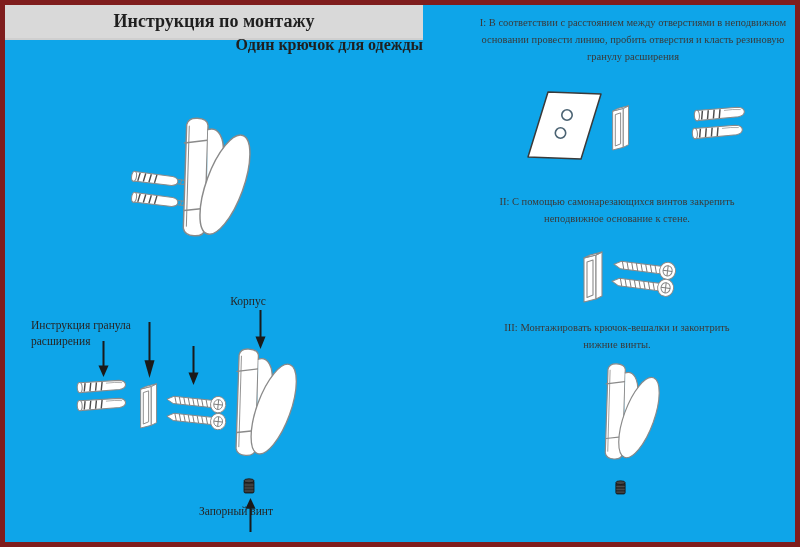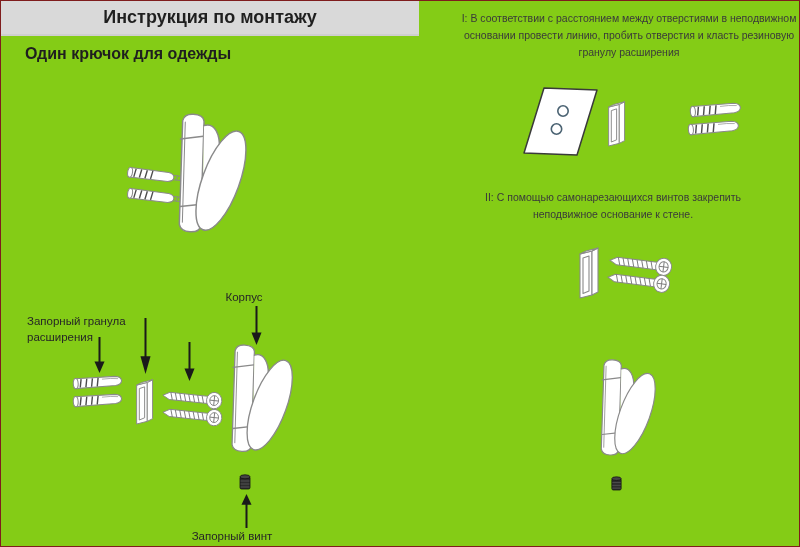--- a/index.html
+++ b/index.html
@@ -1,23 +1,23 @@
 <!DOCTYPE html>
 <html><head>
 <meta charset="utf-8">
 <style>
   html,body{margin:0;padding:0;background:#fff;}
-  .page{position:relative;width:800px;height:547px;background:#84cc16;
-        font-family:Liberation Sans, sans-serif;overflow:hidden;
-        border:1px solid #7f1d1d;box-sizing:border-box;}
+  .page{position:relative;width:800px;height:547px;background:#0ea5e9;
+        font-family:Liberation Serif, serif;overflow:hidden;
+        border:5px solid #7f1d1d;box-sizing:border-box;}
   .header-bar{position:absolute;left:0;top:0;width:418px;height:33px;background:#d9d9d9;
         border-bottom:2px solid #cfcfcf;display:flex;align-items:center;justify-content:center;}
   .header-bar span{font-size:18px;font-weight:600;color:#1f1f1f;}
-  .subtitle{position:absolute;left:0;top:44px;width:418px;text-align:left;
-        font-size:16px;font-weight:600;color:#1f1f1f;padding-left:24px;}
+  .subtitle{position:absolute;left:0;top:31px;width:418px;text-align:right;
+        font-size:16px;font-weight:600;color:#1f1f1f;}
   .part{position:absolute;}
   .label{position:absolute;font-size:11.5px;color:#262626;line-height:1.35;}
   .step-text{position:absolute;font-size:10.5px;color:#3a3a3a;line-height:1.62;text-align:center;}
   .center{text-align:center;}
   .tl{white-space:nowrap;}
   .defs{position:absolute;width:0;height:0;overflow:hidden;}
 </style>
 </head>
 <body>
 
@@ -100,25 +100,25 @@
       <use href="#sym-plugscrew"></use>
     </svg>
   <svg class="part" style="left:123px;top:184px;width:76px;height:15px;transform:rotate(7deg);transform-origin:left center;">
       <use href="#sym-plugscrew"></use>
     </svg>
   <svg class="part" style="left:166px;top:111px;width:82px;height:126px;">
       <use href="#sym-hook"></use>
     </svg>
 
   <div class="label" style="left:26px;top:313px;width:102px;">
-    <div class="tl">Запорный гранула</div>
+    <div class="tl">Инструкция гранула</div>
     <div class="tl">расширения</div>
   </div>
   <div class="label center" style="left:219px;top:289px;width:48px;">Корпус</div>
-  <div class="label center" style="left:184px;top:528px;width:94px;">Запорный винт</div>
+  <div class="label center" style="left:184px;top:499px;width:94px;">Запорный винт</div>
 
   <svg class="part" style="left:93px;top:336px;width:11px;height:36px;">
       <use href="#sym-arrow-down"></use>
     </svg>
   <svg class="part" style="left:139px;top:317px;width:11px;height:56px;">
       <use href="#sym-arrow-down"></use>
     </svg>
   <svg class="part" style="left:183px;top:341px;width:11px;height:39px;">
       <use href="#sym-arrow-down"></use>
     </svg>
@@ -178,20 +178,24 @@
   <svg class="part" style="left:576px;top:242px;width:26px;height:58px;">
       <use href="#sym-base"></use>
     </svg>
   <svg class="part" style="left:607px;top:250px;width:66px;height:18px;transform:rotate(7deg);transform-origin:left center;">
       <use href="#sym-screw"></use>
     </svg>
   <svg class="part" style="left:605px;top:267px;width:66px;height:18px;transform:rotate(7deg);transform-origin:left center;">
       <use href="#sym-screw"></use>
     </svg>
 
+  <div class="step-text" style="left:462px;top:314px;width:300px;">
+    <div class="tl">III: Монтажировать крючок-вешалки и законтрить</div>
+    <div class="tl">нижние винты.</div>
+  </div>
   <svg class="part" style="left:591px;top:357px;width:65px;height:102px;">
       <use href="#sym-hook"></use>
     </svg>
   <svg class="part" style="left:609px;top:474px;width:13px;height:17px;">
       <use href="#sym-setscrew"></use>
     </svg>
 
 </div>
 
 </body></html>

